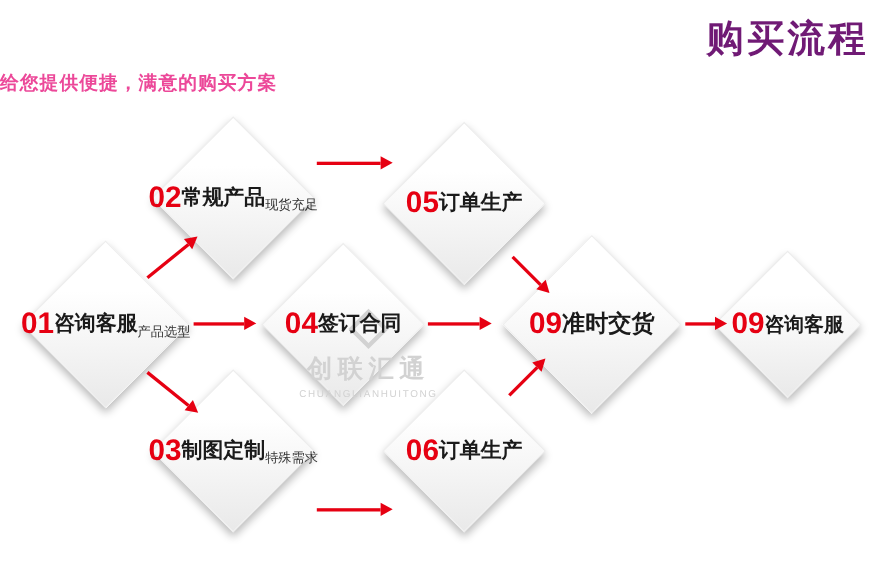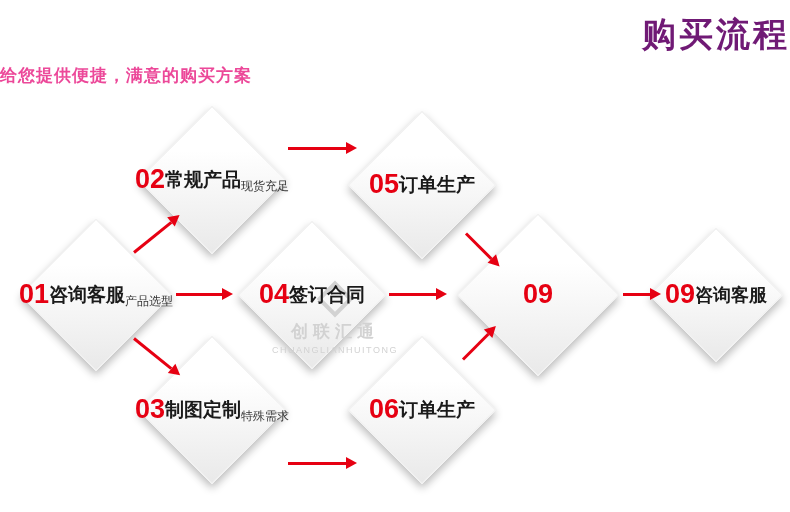--- a/index.html
+++ b/index.html
@@ -77,21 +77,21 @@
 
   
   .watermark{
     position:absolute;left:252px;top:286px;width:166px;text-align:center;
     color:#d2d2d2;z-index:2;pointer-events:none;
   }
   .wm-logo{
     width:18px;height:18px;border:4px solid #d2d2d2;
     transform:rotate(45deg);margin:0 auto 8px;
   }
-  .wm-name{font-size:17px;font-weight:bold;letter-spacing:5px;}
+  .wm-name{font-size:23px;font-weight:bold;letter-spacing:5px;}
   .wm-sub{font-size:9px;letter-spacing:1.5px;margin-top:2px;}
 </style>
 </head>
 <body>
 
 <div class="title">购买流程</div>
 <div class="subtitle">给您提供便捷，满意的购买方案</div>
 
 <div class="watermark">
   <div class="wm-logo"></div>
@@ -150,20 +150,21 @@
     <div class="num">06</div>
     <div class="label">订单生产</div>
     <div class="sub"></div>
   </div>
 </div>
 
 <div class="node n7">
   <div class="diamond"></div>
   <div class="content">
     <div class="num">09</div>
+    <div class="label">准时交货</div>
     <div class="sub"></div>
   </div>
 </div>
 
 <div class="node n8">
   <div class="diamond"></div>
   <div class="content">
     <div class="num">09</div>
     <div class="label">咨询客服</div>
     <div class="sub"></div>

